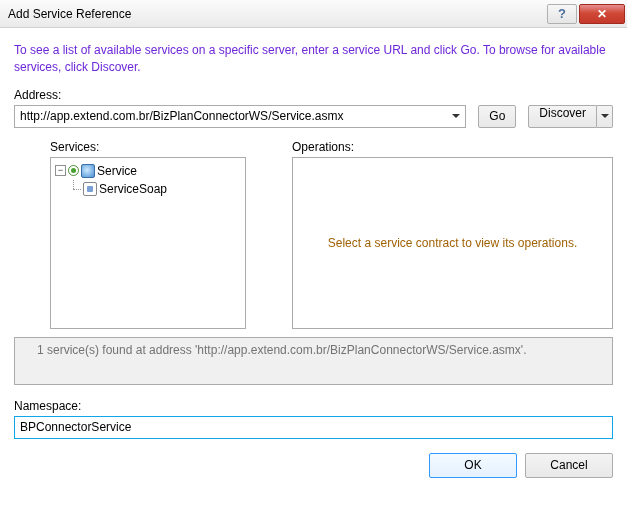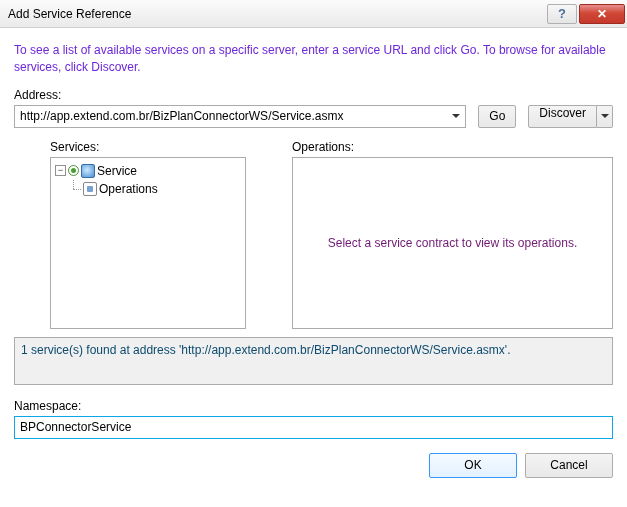--- a/index.html
+++ b/index.html
@@ -209,34 +209,34 @@
     }
     .plug-icon {
       width:14px; height:14px;
       background:#fff; border:1px solid #888; border-radius:2px; position:relative;
     }
     .plug-icon::after{
       content:""; position:absolute; left:3px; top:3px; width:6px; height:6px;
       background:#7aa0d4; border-radius:1px;
     }
     .pane-placeholder {
-      color: #701a75;
+      color: #a16207;
       display: flex;
       align-items: center;
       justify-content: center;
       height: 100%;
       text-align: right;
       padding: 0 10px;
     }
     .status-box {
       border: 1px solid #ababab;
       background: #f0f0f0;
-      padding: 5px 6px;
+      padding: 5px 22px;
       height: 48px;
-      color: #0c4a6e;
+      color: #737373;
       margin-bottom: 14px;
     }
     .ns-input {
       width: 100%;
       height: 23px;
       border: 1px solid #0ea5e9;
       padding: 0 5px;
       outline: none;
       margin-bottom: 14px;
     }
@@ -301,21 +301,21 @@
         <div class="tree-row">
           <span class="tree-expander">−</span>
           <span class="radio-sel"></span>
           <span class="globe-icon"></span>
           <span>Service</span>
         </div>
         <div class="tree-row">
           <span class="tree-spacer"></span>
           <span class="tree-dotted"></span>
           <span class="plug-icon"></span>
-          <span>Operations</span>
+          <span>ServiceSoap</span>
         </div>
       </div>
     </div>
     <div class="pane-col right">
       <div class="pane-label">Operations:</div>
       <div class="pane">
         <div class="pane-placeholder">Select a service contract to view its operations.</div>
       </div>
     </div>
   </div>

